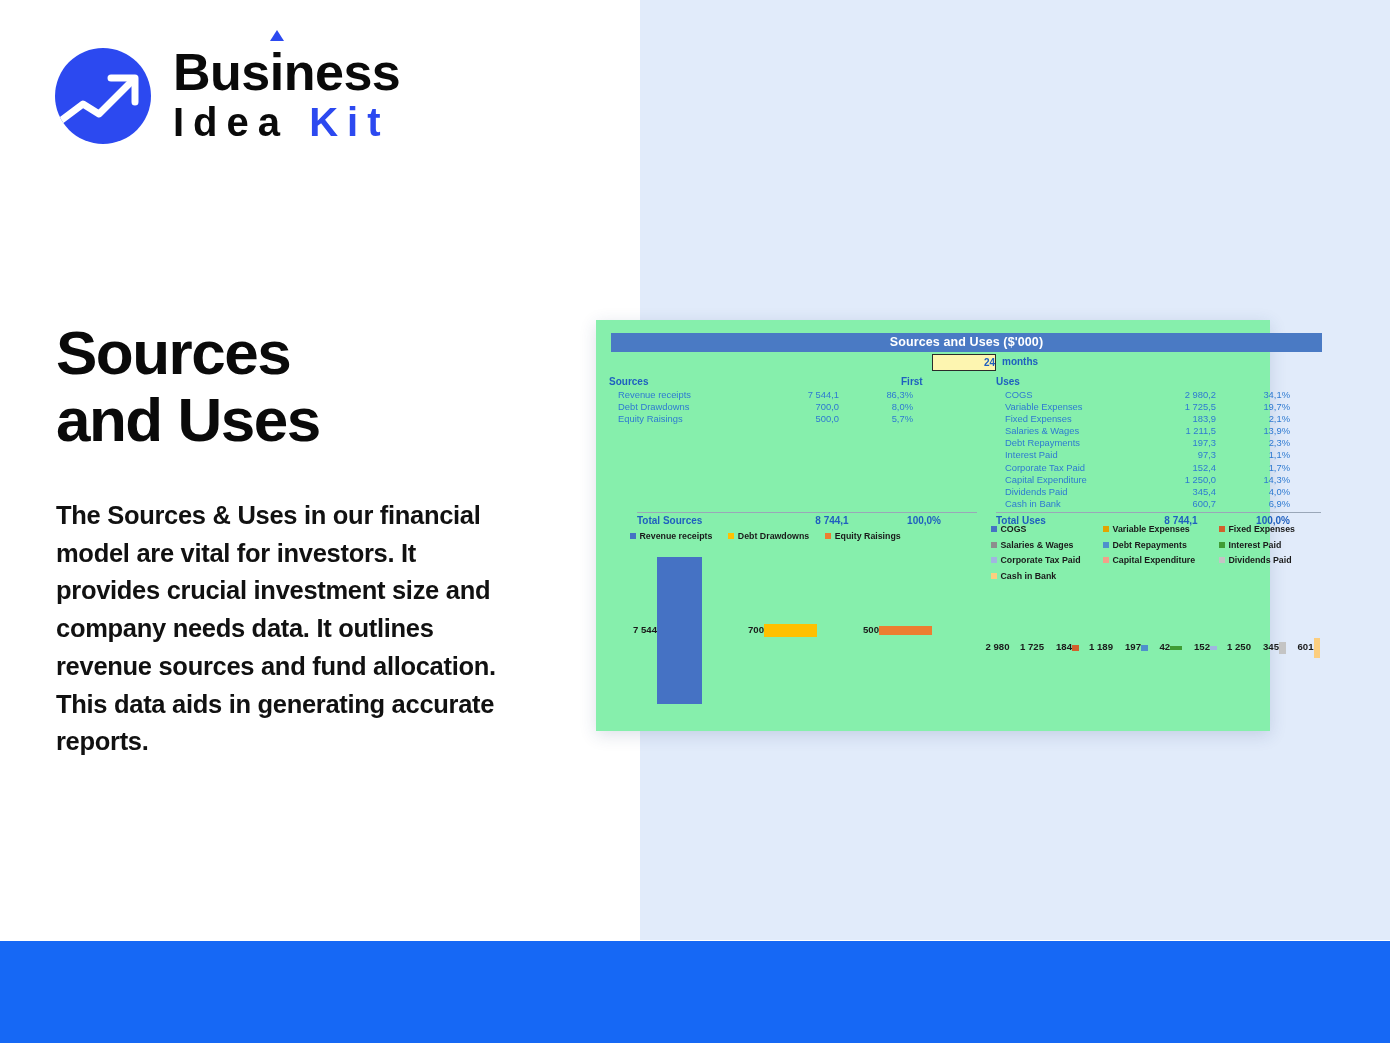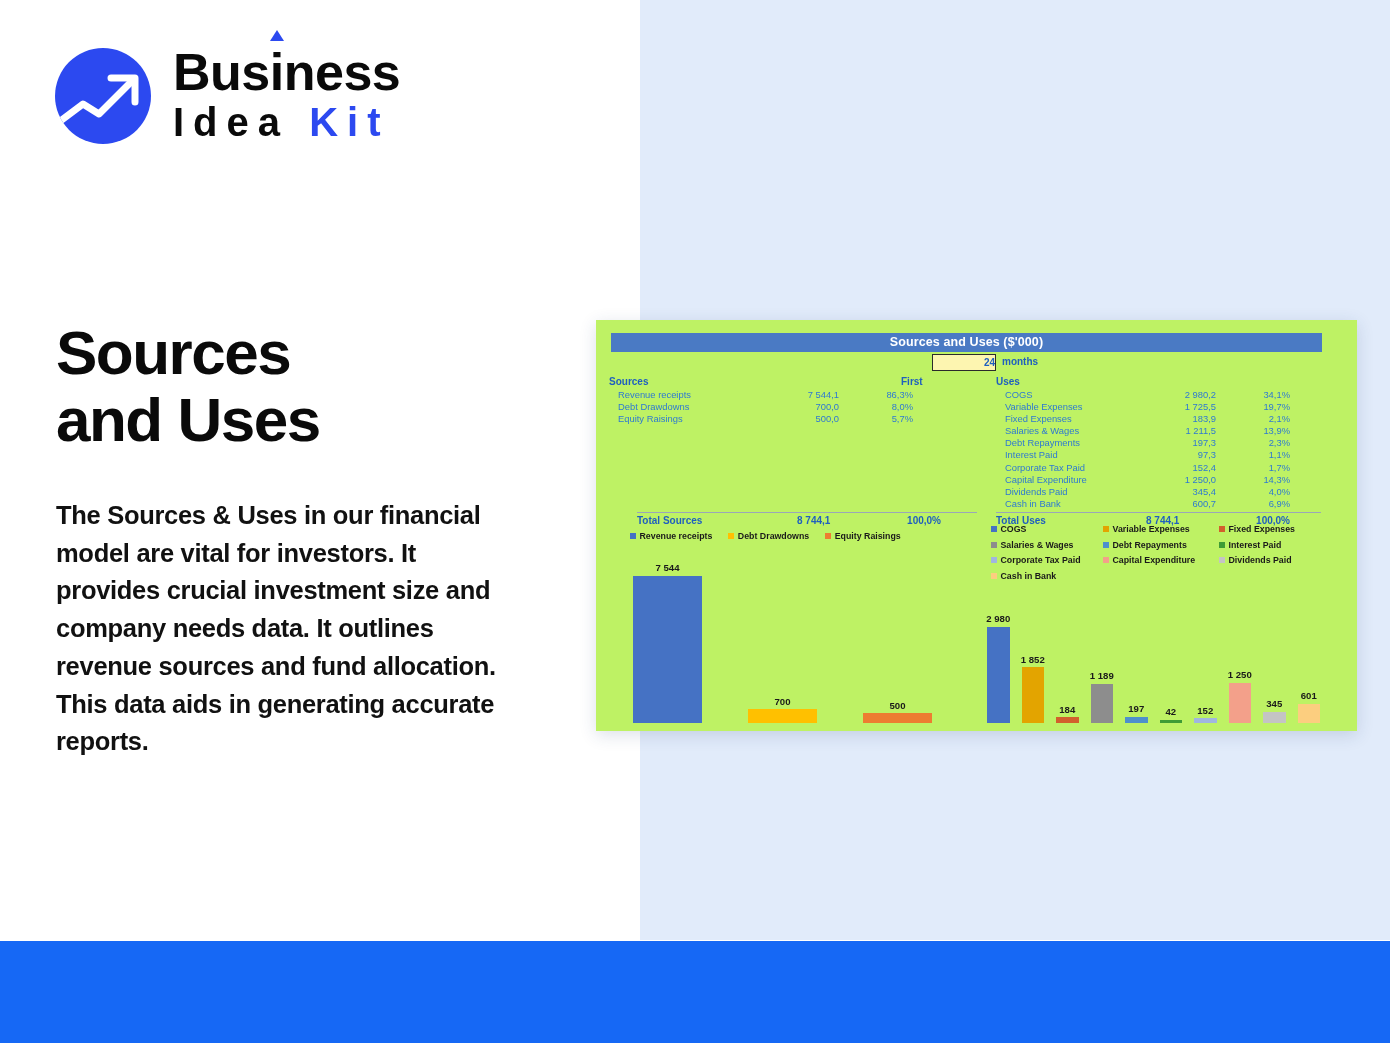--- a/index.html
+++ b/index.html
@@ -44,22 +44,22 @@
     letter-spacing:-1.5px; color:#0a0a0a;
   }
   #bodycopy {
     position:absolute; left:56px; top:497px; width:450px;
     font-size:25.5px; font-weight:bold; line-height:1.48;
     letter-spacing:-0.3px; color:#111111;
   }
 
   
   #card {
-    position:absolute; left:596px; top:320px; width:761px; height:411px;
-    background:#bef264; box-shadow:0 4px 16px rgba(40,60,110,.16);
+    position:absolute; left:596px; top:320px; width:674px; height:411px;
+    background:#86efac; box-shadow:0 4px 16px rgba(40,60,110,.16);
   }
   .sheet-title {
     position:absolute; left:15px; top:13px; width:711px; height:19px;
     background:#4a7ac4; color:#ffffff; font-size:12.5px; font-weight:bold;
     text-align:center; line-height:19px; letter-spacing:.1px;
   }
   
   .months-row { position:absolute; left:0; top:36px; width:741px; height:17px; }
   .months-first {
     position:absolute; left:305px; top:0; font-size:10px; font-weight:bold; color:#1f5fbf;margin-top:20px;
@@ -87,40 +87,40 @@
   .tbl.right .row .val { left:150px; }
   .tbl.right .row .pct { left:240px; }
 
   .total {
     position:absolute; height:14px; font-size:10px; font-weight:bold; color:#1f5fbf;
     border-top:1.4px solid #9aa7b8; white-space:nowrap;
   }
   .total.left  { left:13px;  top:192px; width:340px;margin-left:28px; }
   .total.right { left:400px; top:192px; width:325px; }
   .total .nm { position:absolute; left:0; top:2px; }
-  .total .val { position:absolute; width:70px; text-align:left; top:2px; }
+  .total .val { position:absolute; width:70px; text-align:center; top:2px; }
   .total .pct { position:absolute; width:54px; text-align:right; top:2px; }
   .total.left  .val { left:160px; } .total.left  .pct { left:250px; }
   .total.right .val { left:150px; } .total.right .pct { left:240px; }
 
   
   .legend { position:absolute; font-size:8.8px; font-weight:bold; color:#1a1a1a; }
   .legend.left  { left:34px;  top:211px; width:330px; }
   .legend.right { left:395px; top:204px; width:330px; }
   .legend-grid-left  { display:flex; gap:16px; }
   .legend-grid-right { display:grid; grid-template-columns:112px 116px 100px; row-gap:5.5px; }
   .lg { display:flex; align-items:center; white-space:nowrap; }
   .lg .sw { width:6px; height:6px; margin-right:3.5px; flex:0 0 auto; }
 
   
   .chart { position:absolute; bottom:8px; }
   .chart.left  { left:14px;  width:345px; height:185px; }
   .chart.right { left:385px; width:345px; height:150px; }
   .chart .plot { position:absolute; left:0; right:0; bottom:0; top:0; }
-  .bar-slot { position:absolute; bottom:0; display:flex; flex-direction:column;
+  .bar-slot { position:absolute; bottom:0; display:flex; flex-direction:row;
               align-items:center; justify-content:flex-end; height:100%; }
   .bar-slot .bar { width:100%; }
   .bar-slot .dlab { font-size:9.6px; font-weight:bold; color:#1a1a1a; margin-bottom:2.5px;
                     white-space:nowrap; }
 </style>
 </head>
 <body>
 
 <div id="bg-left"></div>
 <div id="bg-right"></div>
@@ -325,21 +325,21 @@
         </div>
       </div>
   </div>
   <div class="chart right">
     <div class="plot" id="plot-right">
         <div class="bar-slot" style="left: 0%; width: 10%; padding-left: 6px; padding-right: 6px;">
           <div class="dlab">2 980</div>
           <div class="bar" style="background: rgb(69, 114, 196); height: 96.2769px;"></div>
         </div>
         <div class="bar-slot" style="left: 10%; width: 10%; padding-left: 6px; padding-right: 6px;">
-          <div class="dlab">1 852</div>
+          <div class="dlab">1 725</div>
           <div class="bar" style="background: rgb(227, 164, 0); height: 55.7308px;"></div>
         </div>
         <div class="bar-slot" style="left: 20%; width: 10%; padding-left: 6px; padding-right: 6px;">
           <div class="dlab">184</div>
           <div class="bar" style="background: rgb(210, 96, 44); height: 5.94462px;"></div>
         </div>
         <div class="bar-slot" style="left: 30%; width: 10%; padding-left: 6px; padding-right: 6px;">
           <div class="dlab">1 189</div>
           <div class="bar" style="background: rgb(141, 141, 141); height: 39.1246px;"></div>
         </div>

